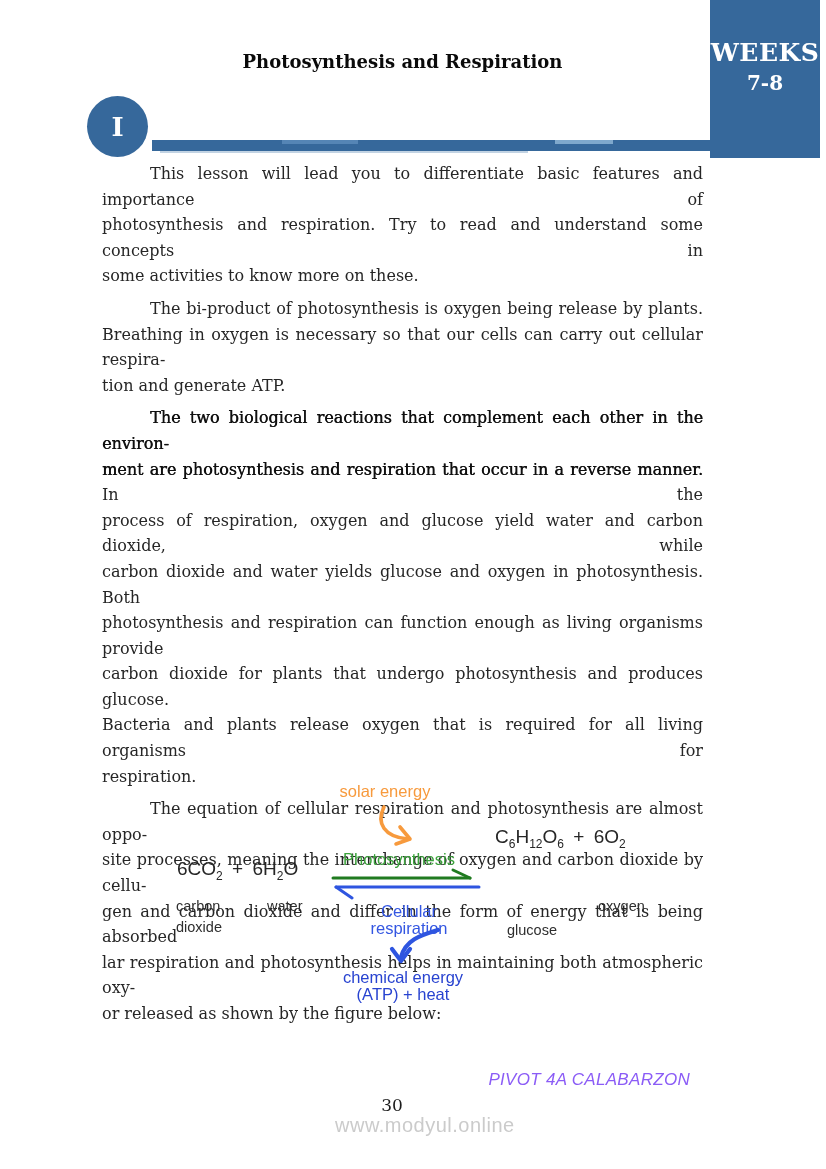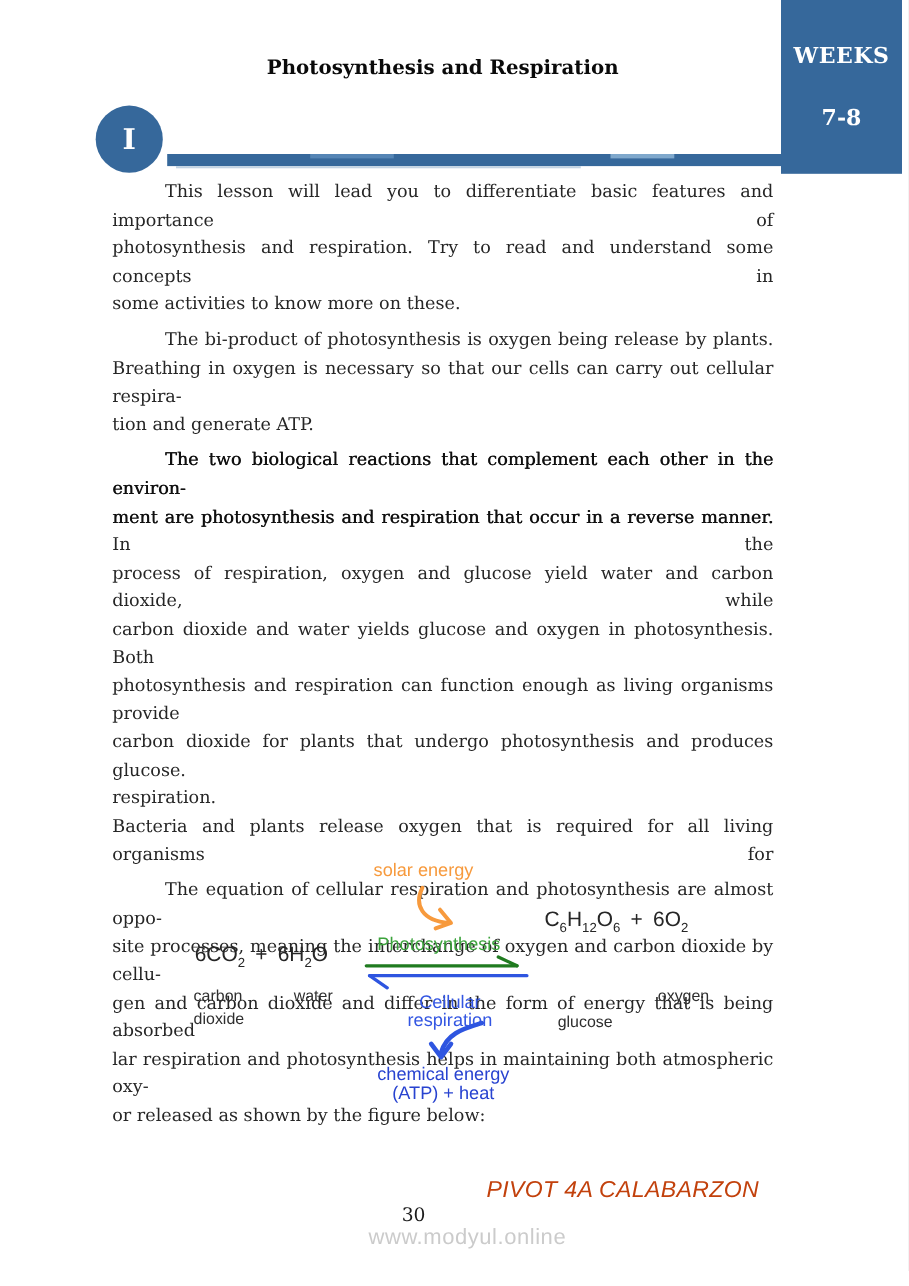--- a/index.html
+++ b/index.html
@@ -8,22 +8,22 @@
     background:#ffffff; overflow:hidden;
     font-family:"DejaVu Serif", serif; color:#232323;
   }
 
   
   .weeks-box {
     position:absolute; left:710px; top:0; width:110px; height:158px;
     background:#36689B; color:#ffffff; text-align:center;
     font-family:"DejaVu Serif", serif; font-weight:bold;
   }
-  .weeks-box .w1 { margin-top:38px; font-size:20px; letter-spacing:0.5px; }
-  .weeks-box .w2 { margin-top:33px; font-size:20px; }
+  .weeks-box .w1 { margin-top:38px; font-size:25px; letter-spacing:0.5px; }
+  .weeks-box .w2 { margin-top:4px; font-size:20px; }
 
   .page-title {
     position:absolute; left:102px; top:51px; width:601px;
     text-align:center; font-size:18px; font-weight:bold; color:#0a0a0a;
   }
 
   .section-circle {
     position:absolute; left:87px; top:96px; width:61px; height:61px;
     border-radius:50%; background:#36689B; color:#ffffff;
     display:flex; align-items:center; justify-content:center;
@@ -69,24 +69,24 @@
   }
   .lbl-carbon  { left:176px; top:896px; }
   .lbl-water   { left:267px; top:896px; }
   .lbl-glucose { left:507px; top:920px; }
   .lbl-oxygen  { left:598px; top:896px; }
 
   
   .footer-brand {
     position:absolute; left:420px; top:1070px; width:270px; text-align:right;
     font-family:"Liberation Sans", sans-serif; font-style:italic;
-    font-size:21px; letter-spacing:0.3px; color:#c2410c;
+    font-size:17px; letter-spacing:0.3px; color:#8b5cf6;
   }
   .page-number {
-    position:absolute; left:360px; top:1095px; width:32px; text-align:center;
+    position:absolute; left:376px; top:1095px; width:32px; text-align:center;
     font-size:17px; color:#1c1c1c;
   }
   .watermark {
     position:absolute; left:335px; top:1114px;
     font-family:"Liberation Sans", sans-serif; font-size:20px;
     letter-spacing:0.5px; color:#CBCBCB;
   }
 </style>
 </head>
 <body>
@@ -120,22 +120,22 @@
         <div class="line"><span>Breathing in oxygen is necessary so that our cells can carry out cellular respira-</span></div>
         <div class="line last"><span>tion and generate ATP.</span></div>
       </div>
       <div class="para">
         <div class="line first"><span class="em">The two biological reactions that complement each other in the environ-</span></div>
         <div class="line"><span class="em">ment are photosynthesis and respiration that occur in a reverse manner.</span><span> In the</span></div>
         <div class="line"><span>process of respiration, oxygen and glucose yield water and carbon dioxide, while</span></div>
         <div class="line"><span>carbon dioxide and water yields glucose and oxygen in photosynthesis. Both</span></div>
         <div class="line"><span>photosynthesis and respiration can function enough as living organisms provide</span></div>
         <div class="line"><span>carbon dioxide for plants that undergo photosynthesis and produces glucose.</span></div>
+        <div class="line"><span>Bacteria and plants release oxygen that is required for all living organisms for</span></div>
         <div class="line last"><span>respiration.</span></div>
-        <div class="line"><span>Bacteria and plants release oxygen that is required for all living organisms for</span></div>
       </div>
       <div class="para">
         <div class="line first"><span>The equation of cellular respiration and photosynthesis are almost oppo-</span></div>
         <div class="line"><span>site processes, meaning the interchange of oxygen and carbon dioxide by cellu-</span></div>
         <div class="line"><span>gen and carbon dioxide and differ in the form of energy that is being absorbed</span></div>
         <div class="line"><span>lar respiration and photosynthesis helps in maintaining both atmospheric oxy-</span></div>
         <div class="line last"><span>or released as shown by the figure below:</span></div>
       </div>
     </div>
 

